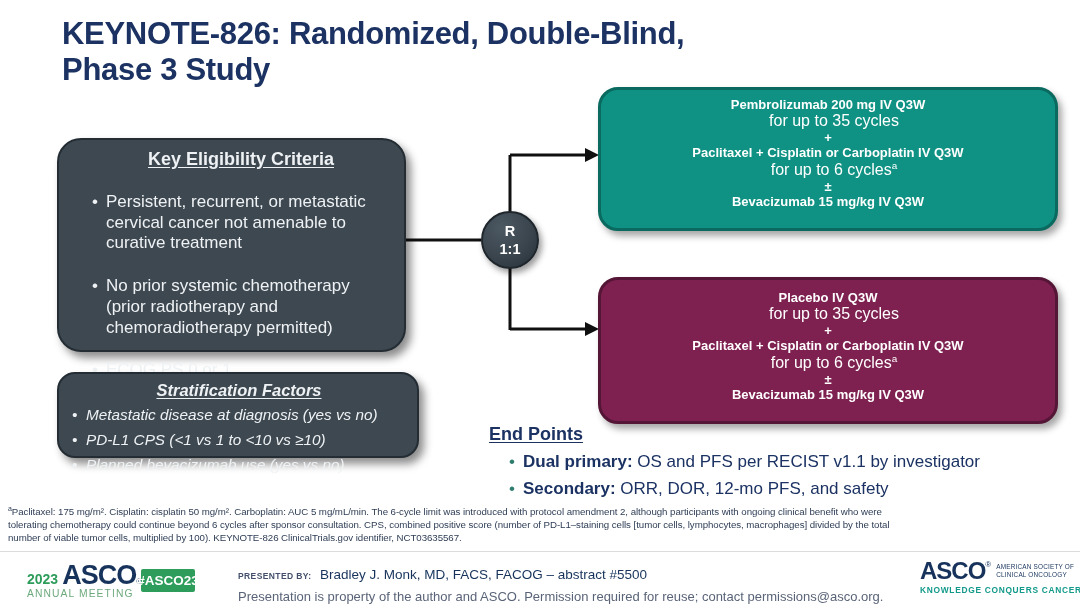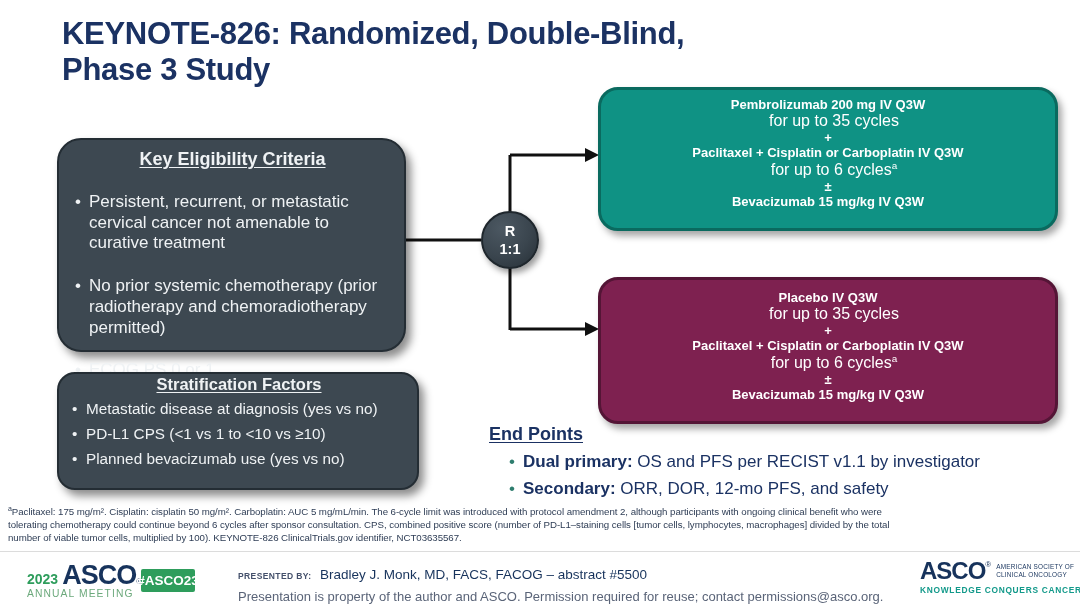--- a/index.html
+++ b/index.html
@@ -11,28 +11,28 @@
   .slide-title{
     position:absolute;left:62px;top:16px;width:720px;
     color:#1B3263;font-size:31px;font-weight:bold;line-height:1.16;letter-spacing:-0.3px;
   }
   
   .darkbox{
     position:absolute;box-sizing:border-box;
     background:#3D4851;border:2px solid #242D34;color:#EFF2F4;
     box-shadow:5px 6px 8px rgba(0,0,0,0.45);
   }
-  #elig-box{left:57px;top:138px;width:349px;height:214px;border-radius:24px;padding:9px 13px 0 15px;}
+  #elig-box{left:57px;top:138px;width:349px;height:214px;border-radius:24px;padding:9px 13px 0 32px;}
   .darkbox-title{
     text-align:center;font-weight:bold;font-size:18px;
     text-decoration:underline;text-underline-offset:2px;margin-bottom:2px;
   }
   .dark-bullet{position:relative;padding-left:15px;font-size:17px;line-height:1.22;margin-top:22px;}
   .dark-bullet::before{content:"\2022";position:absolute;left:1px;}
-  #strat-box{left:57px;top:372px;width:362px;height:118px;border-radius:18px;padding:1px 10px 0 12px;}
+  #strat-box{left:57px;top:372px;width:362px;height:86px;border-radius:18px;padding:7px 10px 0 12px;font-style:italic;}
   #strat-box .darkbox-title{font-size:16.5px;}
   #strat-box .dark-bullet{font-size:15.3px;margin-top:5px;line-height:1.3;}
   
   .rand-circle{
     position:absolute;left:481px;top:211px;width:58px;height:58px;border-radius:50%;
     background:radial-gradient(circle at 35% 28%, #4C5862 0%, #3A454E 55%, #262F36 100%);
     border:2px solid #1F272D;box-sizing:border-box;
     color:#fff;display:flex;flex-direction:column;align-items:center;justify-content:center;
     font-weight:bold;font-size:14.5px;line-height:1.25;
     box-shadow:3px 4px 6px rgba(0,0,0,0.4);

